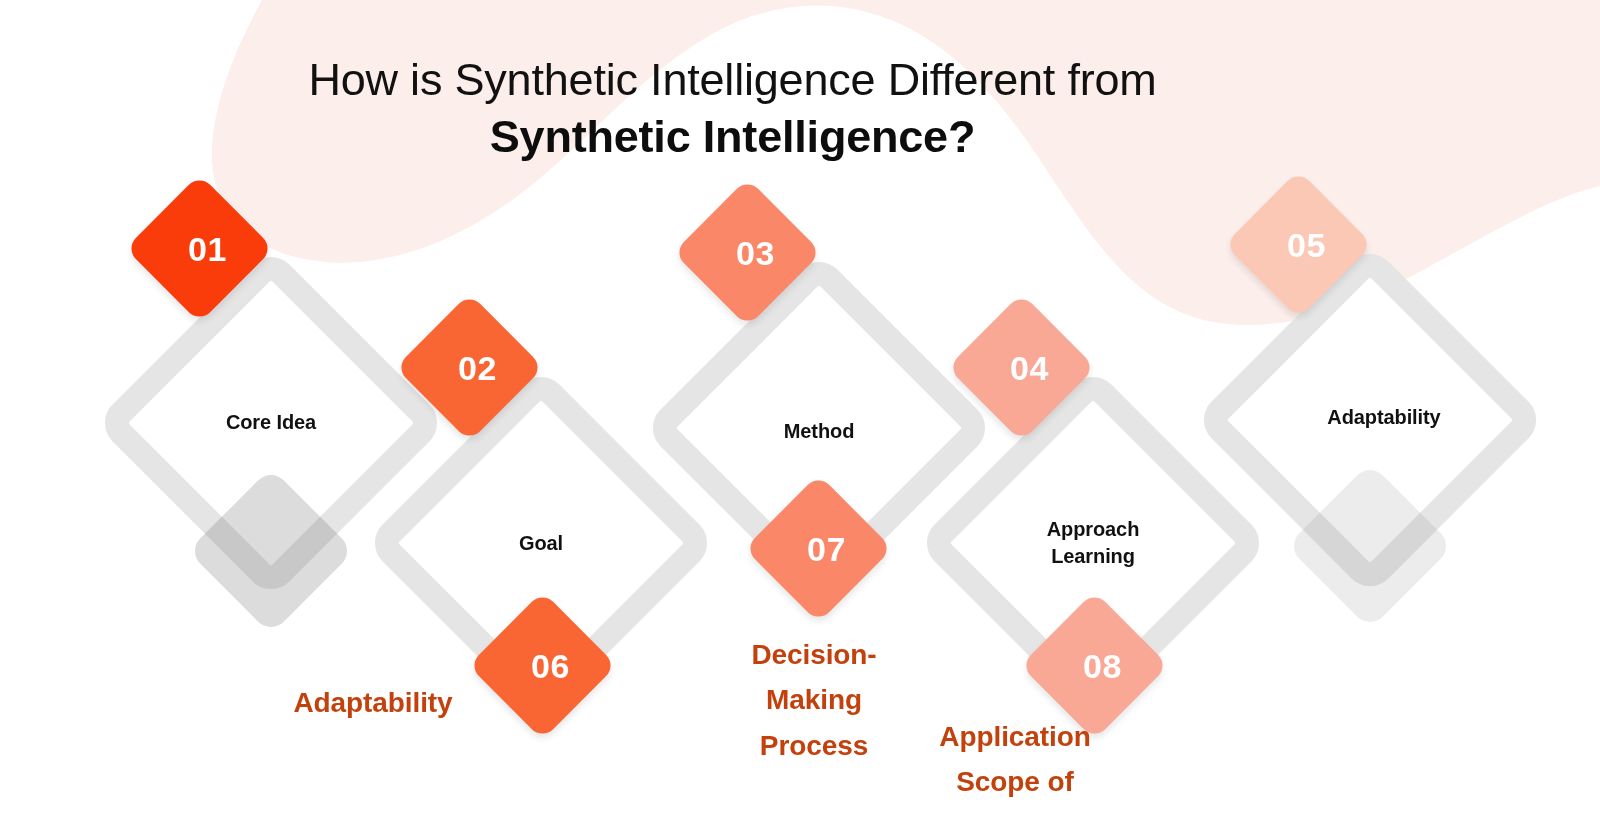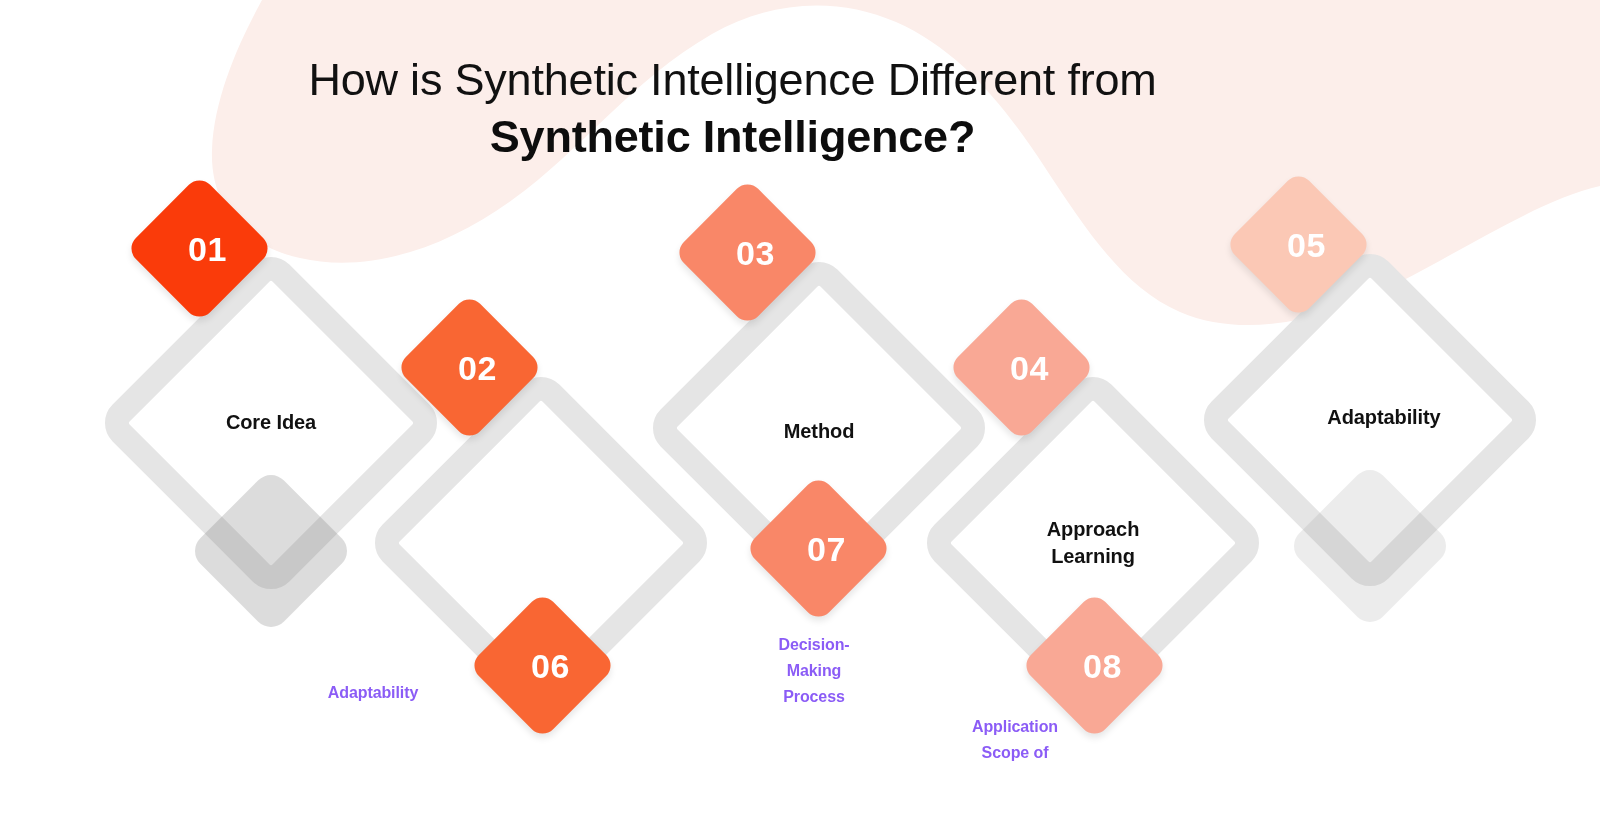--- a/index.html
+++ b/index.html
@@ -130,23 +130,23 @@
     color: #ffffff;
     letter-spacing: 0.5px;
     padding-left: 16px;
     padding-top: 2px;
   }
 
   
   .outside-label {
     position: absolute;
     text-align: center;
-    font-size: 16px;
-    font-weight: 700;
-    color: #8b5cf6;
+    font-size: 28px;
+    font-weight: 700;
+    color: #c2410c;
     line-height: 1.62;
     letter-spacing: -0.1px;
     z-index: 8;
   }
 </style>
 </head>
 <body>
 
 <div id="stage">
 
@@ -168,20 +168,23 @@
     <div class="frame-label" style="left:0; top:111px;">
       <div>Core Idea</div>
     </div>
   </div>
   <div class="badge" style="left:147px; top:196px; background:#FA3B0A;">
     <span class="badge-num">01</span>
   </div>
 
   <div class="diamond-item" style="left:416px; top:418px; width:250px; height:250px;">
     <div class="frame"></div>
+    <div class="frame-label" style="left:0; top:112px;">
+      <div>Goal</div>
+    </div>
   </div>
   <div class="badge" style="left:417px; top:315px; background:#F96633;">
     <span class="badge-num">02</span>
   </div>
 
   <div class="diamond-item" style="left:694px; top:303px; width:250px; height:250px;">
     <div class="frame"></div>
     <div class="frame-label" style="left:0; top:115px;">
       <div>Method</div>
     </div>

